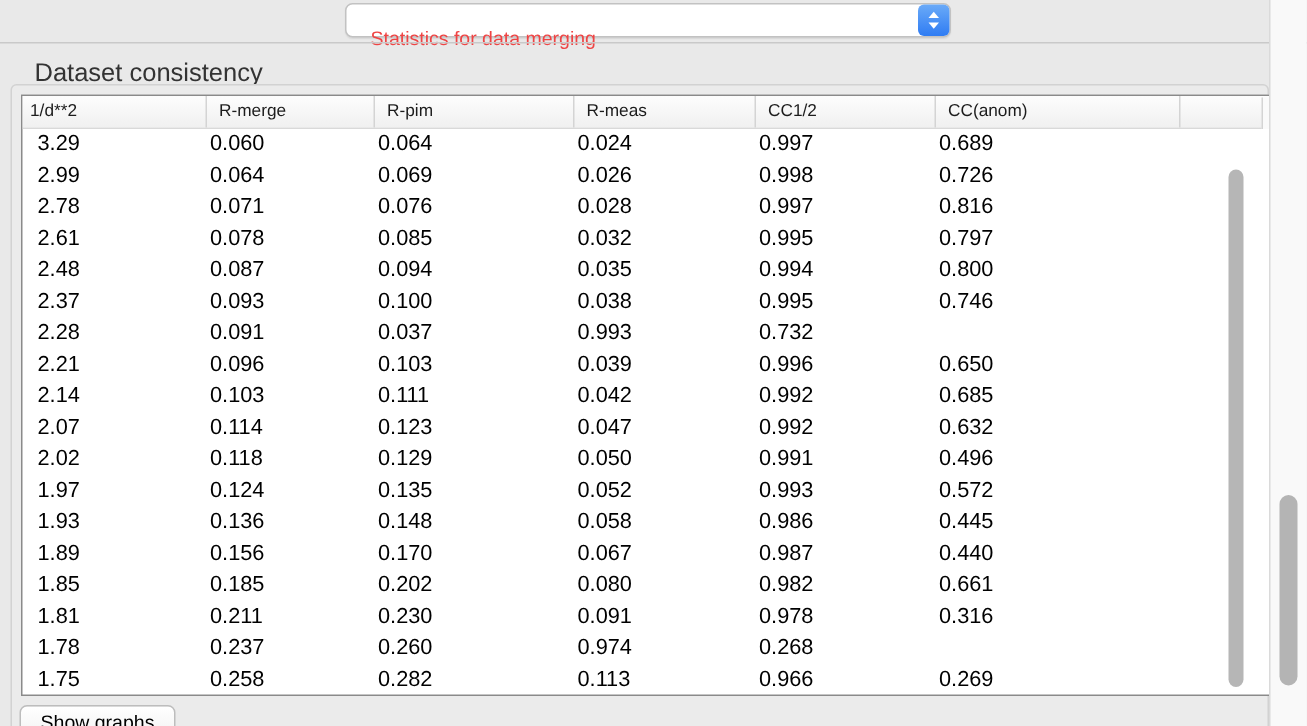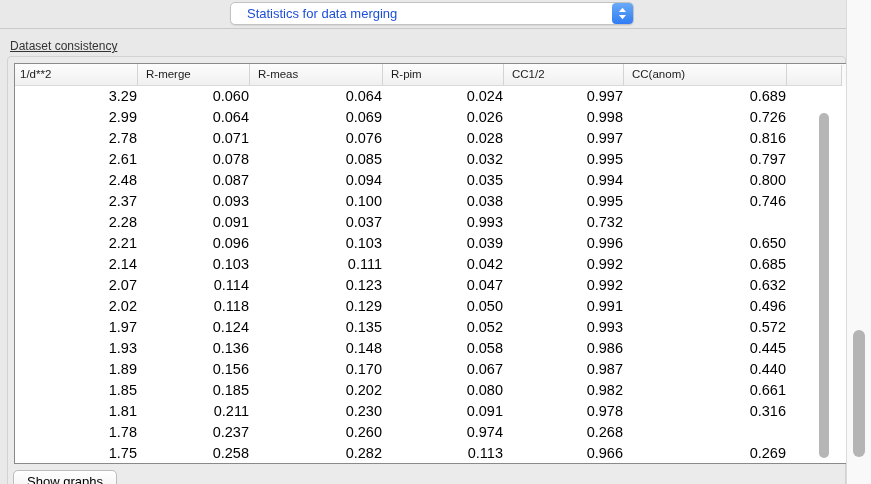--- a/index.html
+++ b/index.html
@@ -25,25 +25,25 @@
     height: 21px;
     background: #ffffff;
     border: 1px solid #c2c2c2;
     border-radius: 5px;
     box-shadow: 0 1px 1px rgba(0,0,0,0.08);
     cursor: default;
   }
   .popup-label {
     position: absolute;
     left: 16px;
-    top: 0;
+    top: 12px;
     height: 21px;
     line-height: 21px;
     font-size: 13px;
-    color: #1d4ed8;
+    color: #ef4444;
     white-space: nowrap;
   }
   .popup-stepper {
     position: absolute;
     top: 0px;
     right: 0px;
     bottom: 0px;
     width: 21px;
     border-radius: 4px;
     background: linear-gradient(#6aaaf8, #2f7cf3);
@@ -56,25 +56,24 @@
     left: 0;
     top: 28px;
     width: 871px;
     height: 1px;
     background: #c9c9c9;
   }
 
   
   .section-label {
     position: absolute;
-    left: 10px;
+    left: 23px;
     top: 39px;
-    font-size: 12px;
+    font-size: 17px;
     color: #333;
-    text-decoration: underline;
   }
   .group-box {
     position: absolute;
     left: 7px;
     top: 56px;
     width: 837px;
     height: 440px; 
     background: #ebebeb;
     border: 1px solid #d2d2d2;
     border-radius: 4px;
@@ -112,21 +111,20 @@
   }
   .header-cell:first-child {
     border-left: none;
     padding-left: 5px;
   }
   .table-body { position: relative; }
   .table-row {
     display: grid;
     grid-template-columns: 122px 112px 133px 121px 120px 163px 1fr;
     height: 21px;
-    text-align: right;
   }
   .body-cell {
     font-size: 14.5px;
     color: #000;
     line-height: 21px;
     padding-left: 3px;
     white-space: nowrap;
     overflow: hidden;
   }
   .table-row .body-cell:first-child { padding-left: 10px; }
@@ -207,22 +205,22 @@
   <div class="top-separator"></div>
 
   <div class="section-label">Dataset consistency</div>
 
   <div class="group-box"></div>
 
   <div class="data-table">
     <div class="table-header" id="table-header">
         <div class="header-cell">1/d**2</div>
         <div class="header-cell">R-merge</div>
+        <div class="header-cell">R-pim</div>
         <div class="header-cell">R-meas</div>
-        <div class="header-cell">R-pim</div>
         <div class="header-cell">CC1/2</div>
         <div class="header-cell">CC(anom)</div>
         <div class="header-cell"></div>
       </div>
     <div class="table-body" id="table-body">
         <div class="table-row">
           <div class="body-cell">3.29</div>
           <div class="body-cell">0.060</div>
           <div class="body-cell">0.064</div>
           <div class="body-cell">0.024</div>

